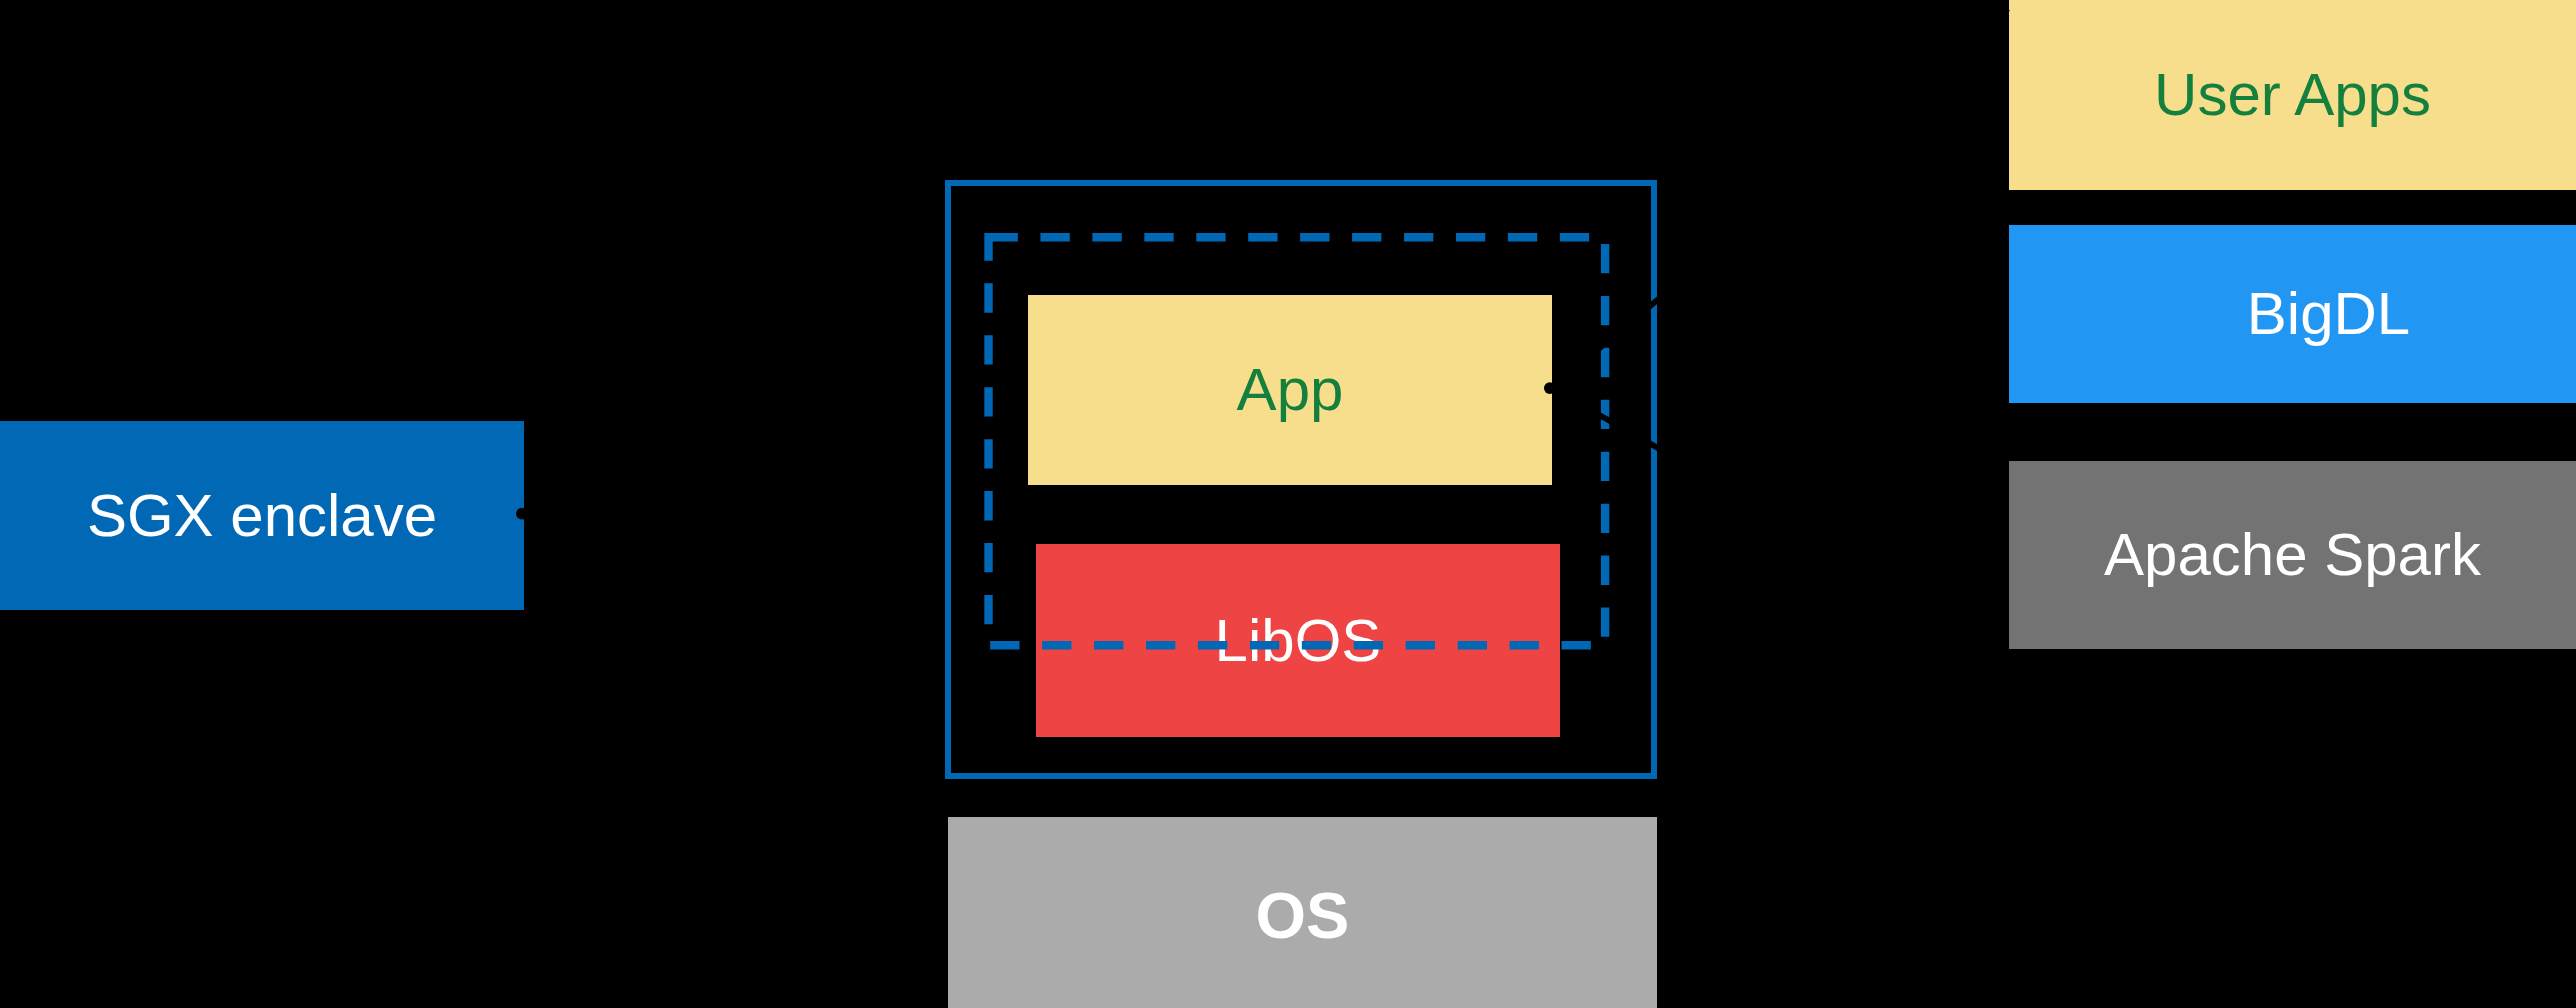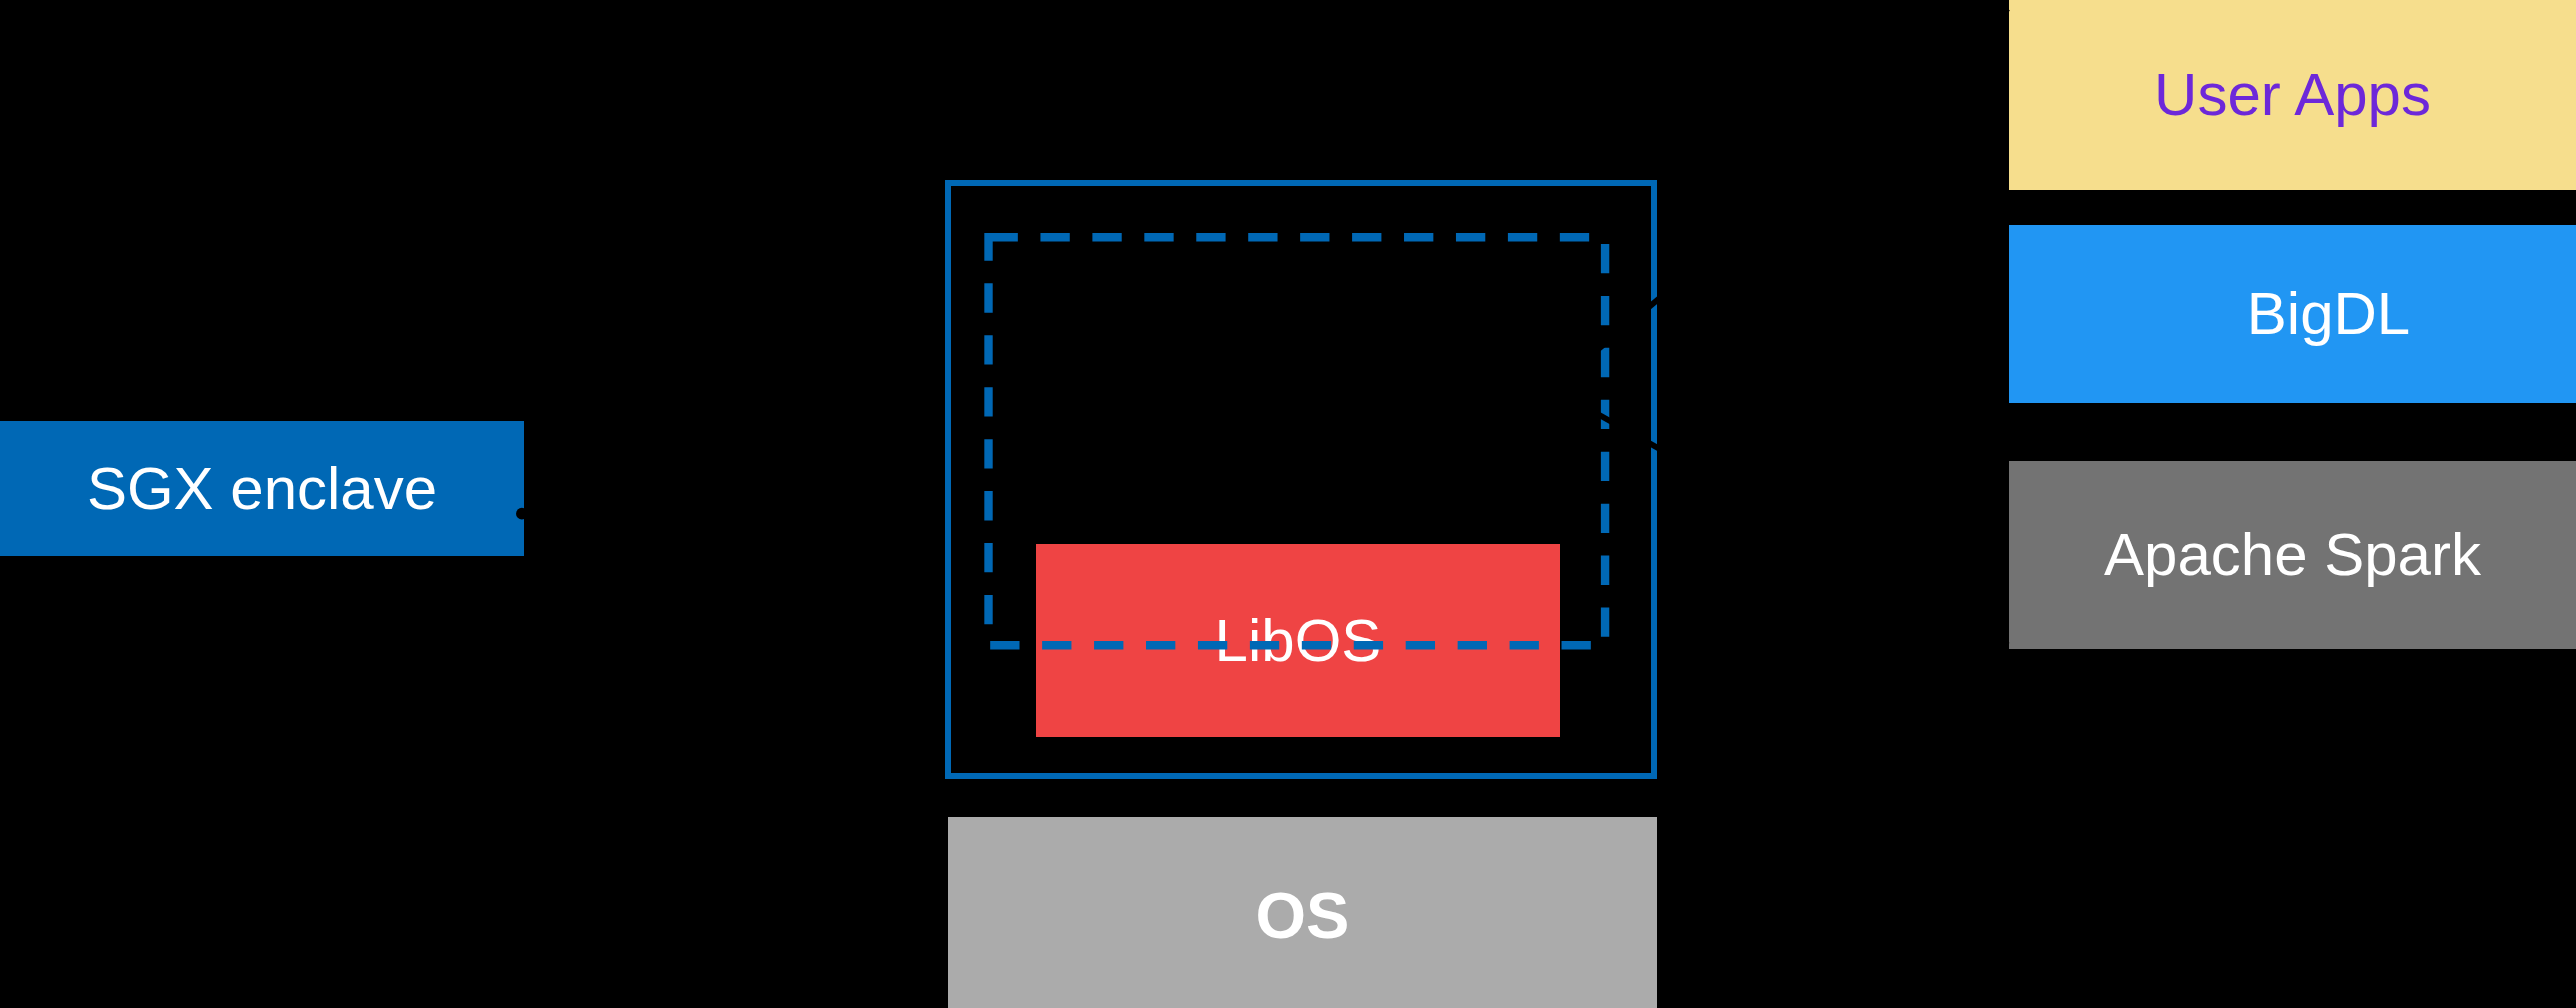--- a/index.html
+++ b/index.html
@@ -17,25 +17,25 @@
     align-items: center;
     justify-content: center;
   }
   .label {
     font-size: 60px;
     line-height: 1;
     white-space: nowrap;
     letter-spacing: 0px;
   }
   .label.white { color: #FFFFFF; }
-  .label.black { color: #6d28d9; }
+  .label.black { color: #15803d; }
   .label.bold  { font-weight: 700; font-size: 65px; }
 
   
-  .sgx-box      { left: 0px;    top: 421px; width: 524px; height: 135px; background: #0068B5; }
+  .sgx-box      { left: 0px;    top: 421px; width: 524px; height: 189px; background: #0068B5; }
 
   
   .outer-box    { position: absolute; left: 945px; top: 180px; width: 712px; height: 599px;
                   border: 6.7px solid #0068B5; box-sizing: border-box; background: transparent; }
   .app-box      { left: 1028px; top: 295px; width: 524px; height: 190px; background: #F6DE8D; }
   .libos-box    { left: 1036px; top: 544px; width: 524px; height: 193px; background: #0068B5; }
   .os-box       { left: 948px; top: 817px; width: 709px; height: 197px; background: #ABABAB; }
 
   
   .userapps-box { left: 2009px; top: 0px;   width: 567px; height: 190px; background: #F6DE8D; }
@@ -54,20 +54,23 @@
 <body>
 
 <div class="canvas">
 
   <div class="box sgx-box" style="background-color: rgb(0, 104, 181);">
     <span class="label white">SGX enclave</span>
   </div>
 
   <div class="outer-box"></div>
 
+  <div class="box app-box" style="background-color: rgb(246, 222, 141);">
+    <span class="label black">App</span>
+  </div>
 
   <div class="box libos-box" style="background-color: #ef4444;">
     <span class="label white">LibOS</span>
   </div>
 
   <div class="box os-box" style="background-color: rgb(171, 171, 171);">
     <span class="label white bold">OS</span>
   </div>
 
   <div class="box userapps-box" style="background-color: rgb(246, 222, 141);">

